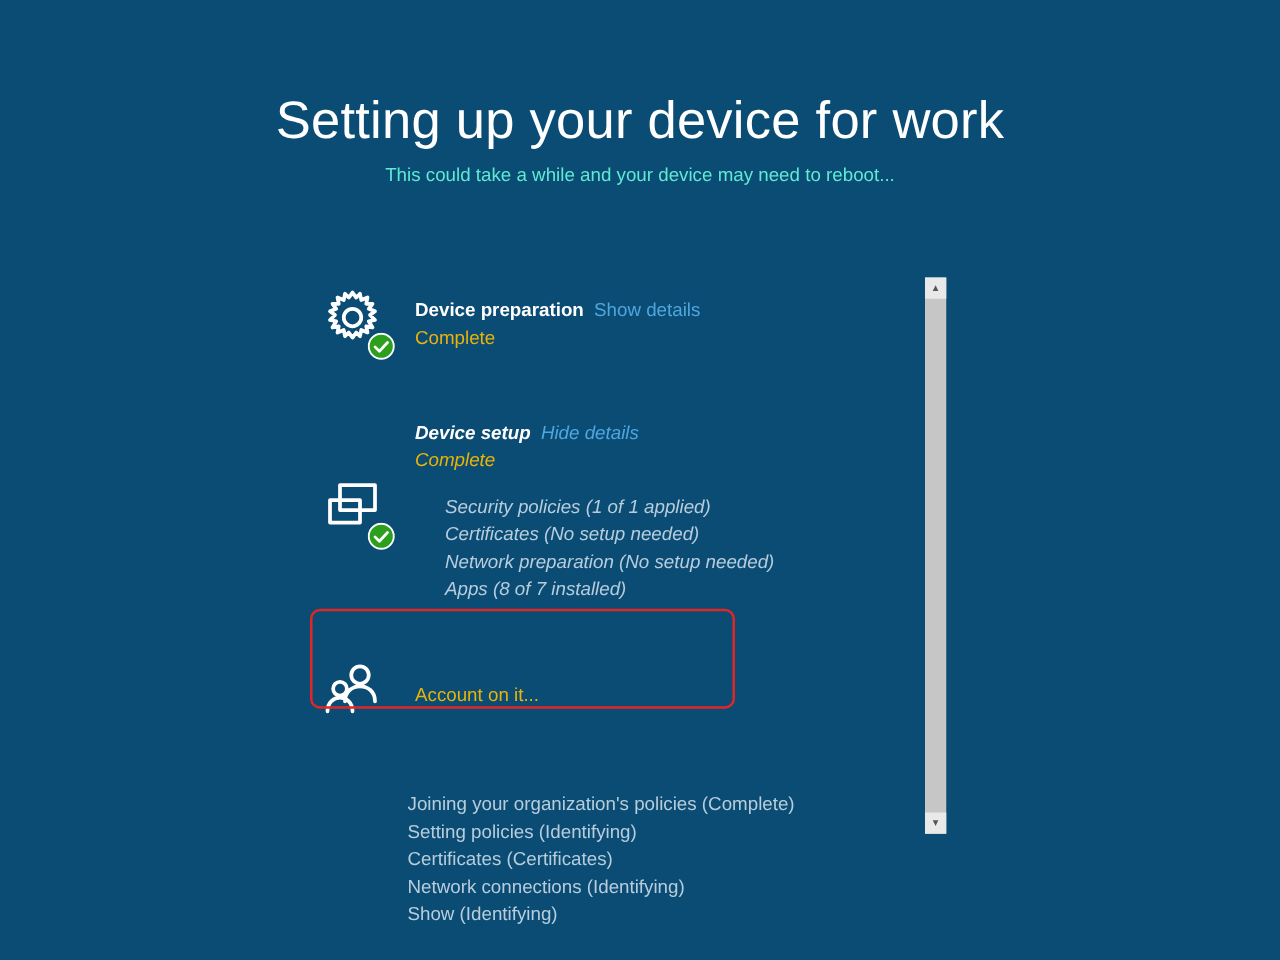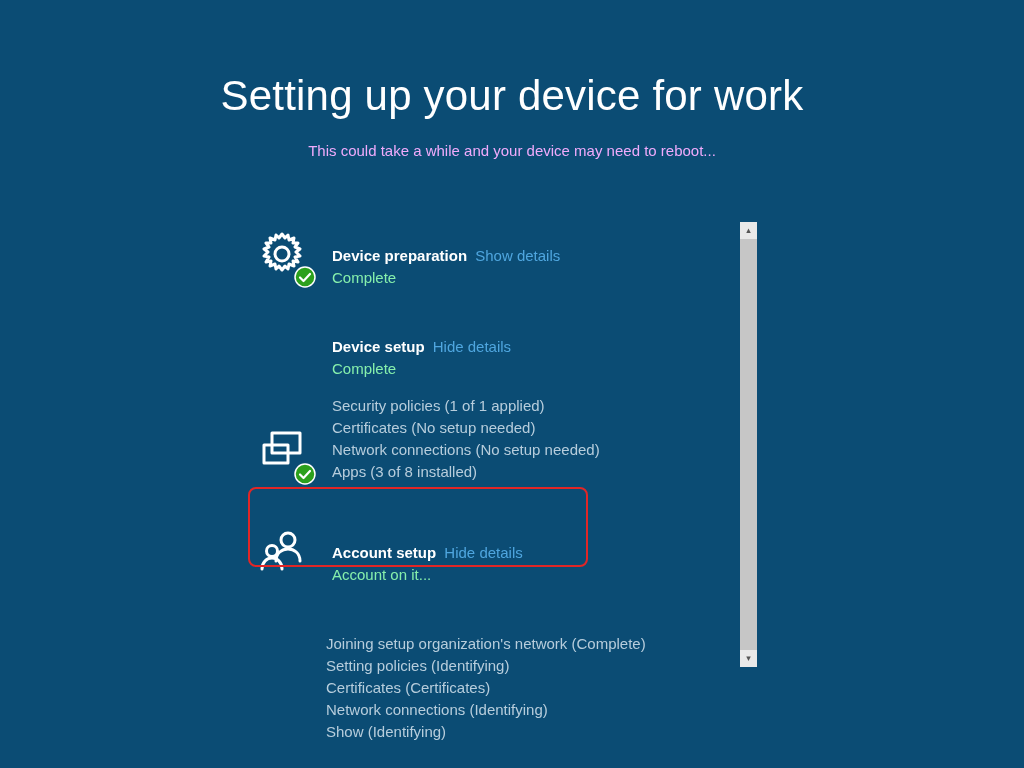--- a/index.html
+++ b/index.html
@@ -21,26 +21,26 @@
     top: 72px;
     left: 0;
     width: 1024px;
     text-align: center;
     font-weight: 300;
     font-size: 42px;
     letter-spacing: 0.2px;
   }
   .subtitle {
     position: absolute;
-    top: 142px;
+    top: 132px;
     left: 0;
     width: 1024px;
     text-align: center;
     font-size: 15px;
-    color: #f0abfc;
+    color: #5eead4;
     font-weight: 400;
   }
   .scroll-area {
     position: absolute;
     top: 222px;
     left: 252px;
     width: 504px;
     height: 445px;
   }
   .scrollbar {
@@ -60,21 +60,21 @@
     justify-content: center;
     color: #555;
     font-size: 9px;
     line-height: 1;
   }
   .scrollbar-btn.top { position: absolute; top: 0; left: 0; }
   .scrollbar-btn.bottom { position: absolute; bottom: 0; left: 0; }
 
   .stage {
     display: flex;
-    align-items: flex-end;
+    align-items: center;
     gap: 18px;
     margin-bottom: 34px;
     padding: 8px 10px 8px 6px;
   }
   .stage-icon {
     flex: 0 0 56px;
     width: 56px;
     height: 56px;
     position: relative;
   }
@@ -88,28 +88,29 @@
     color: #ffffff;
   }
   .stage-toggle {
     color: #4fa6df;
     font-weight: 400;
     margin-left: 4px;
     cursor: pointer;
   }
   .stage-status {
     font-size: 15px;
-    color: #86efac;
+    color: #eab308;
     margin-top: 2px;
   }
   .stage-details {
     margin-top: 18px;
     font-size: 15px;
     line-height: 22px;
     color: #b7cddc;
+    margin-left: 24px;
   }
   .stage-details div { margin-bottom: 0px; }
 
   .highlight {
     border: 2px solid #e22626;
     border-radius: 8px;
     position: absolute;
     pointer-events: none;
   }
 
@@ -147,21 +148,21 @@
       </div>
       <div class="stage-body">
         <div class="stage-title-row">
           <span class="stage-title">Device preparation</span>
           <span class="stage-toggle">Show details</span>
         </div>
         <div class="stage-status">Complete</div>
       </div>
     </div>
 
-    <div class="stage" style="margin-bottom:20px;">
+    <div class="stage" style="margin-bottom:20px;font-style:italic;">
       <div class="stage-icon">
         <svg viewBox="0 0 48 48" width="48" height="48">
           <g stroke="#ffffff" stroke-width="3" fill="none" stroke-linejoin="round">
             <rect x="14" y="6" width="28" height="20"></rect>
             <rect x="6" y="18" width="24" height="18"></rect>
           </g>
         </svg>
         <span class="checkmark-badge">
           <svg viewBox="0 0 22 22" width="22" height="22">
             <circle cx="11" cy="11" r="10" fill="#2ca01c" stroke="#ffffff" stroke-width="1.5"></circle>
@@ -171,48 +172,44 @@
       </div>
       <div class="stage-body">
         <div class="stage-title-row">
           <span class="stage-title">Device setup</span>
           <span class="stage-toggle">Hide details</span>
         </div>
         <div class="stage-status">Complete</div>
         <div class="stage-details">
           <div>Security policies (1 of 1 applied)</div>
           <div>Certificates (No setup needed)</div>
-          <div>Network connections (No setup needed)</div>
-          <div>Apps (3 of 8 installed)</div>
+          <div>Network preparation (No setup needed)</div>
+          <div>Apps (8 of 7 installed)</div>
         </div>
       </div>
     </div>
 
     <div class="stage" style="padding-top:16px; padding-bottom:16px;">
       <div class="stage-icon" style="margin-top:0;">
         <svg viewBox="0 0 48 48" width="48" height="48">
           <g stroke="#ffffff" stroke-width="3" fill="none" stroke-linecap="round" stroke-linejoin="round">
             <circle cx="30" cy="13" r="7"></circle>
             <path d="M18 34 C18 26 24 22 30 22 C36 22 42 26 42 34"></path>
             <circle cx="14" cy="24" r="5.5"></circle>
             <path d="M4 42 C4 35 9 31 14 31 C19 31 24 35 24 42"></path>
           </g>
         </svg>
       </div>
       <div class="stage-body">
-        <div class="stage-title-row">
-          <span class="stage-title">Account setup</span>
-          <span class="stage-toggle">Hide details</span>
-        </div>
         <div class="stage-status">Account on it...</div>
       </div>
     </div>
 
     <div class="stage-details" style="margin-left:74px; margin-top:0;">
-      <div>Joining setup organization's network (Complete)</div>
+      <div>Joining your organization's policies (Complete)</div>
       <div>Setting policies (Identifying)</div>
       <div>Certificates (Certificates)</div>
       <div>Network connections (Identifying)</div>
       <div>Show (Identifying)</div>
     </div>
 
   </div>
 
   <div class="highlight" style="top:487px; left:248px; width:340px; height:80px;"></div>
 

